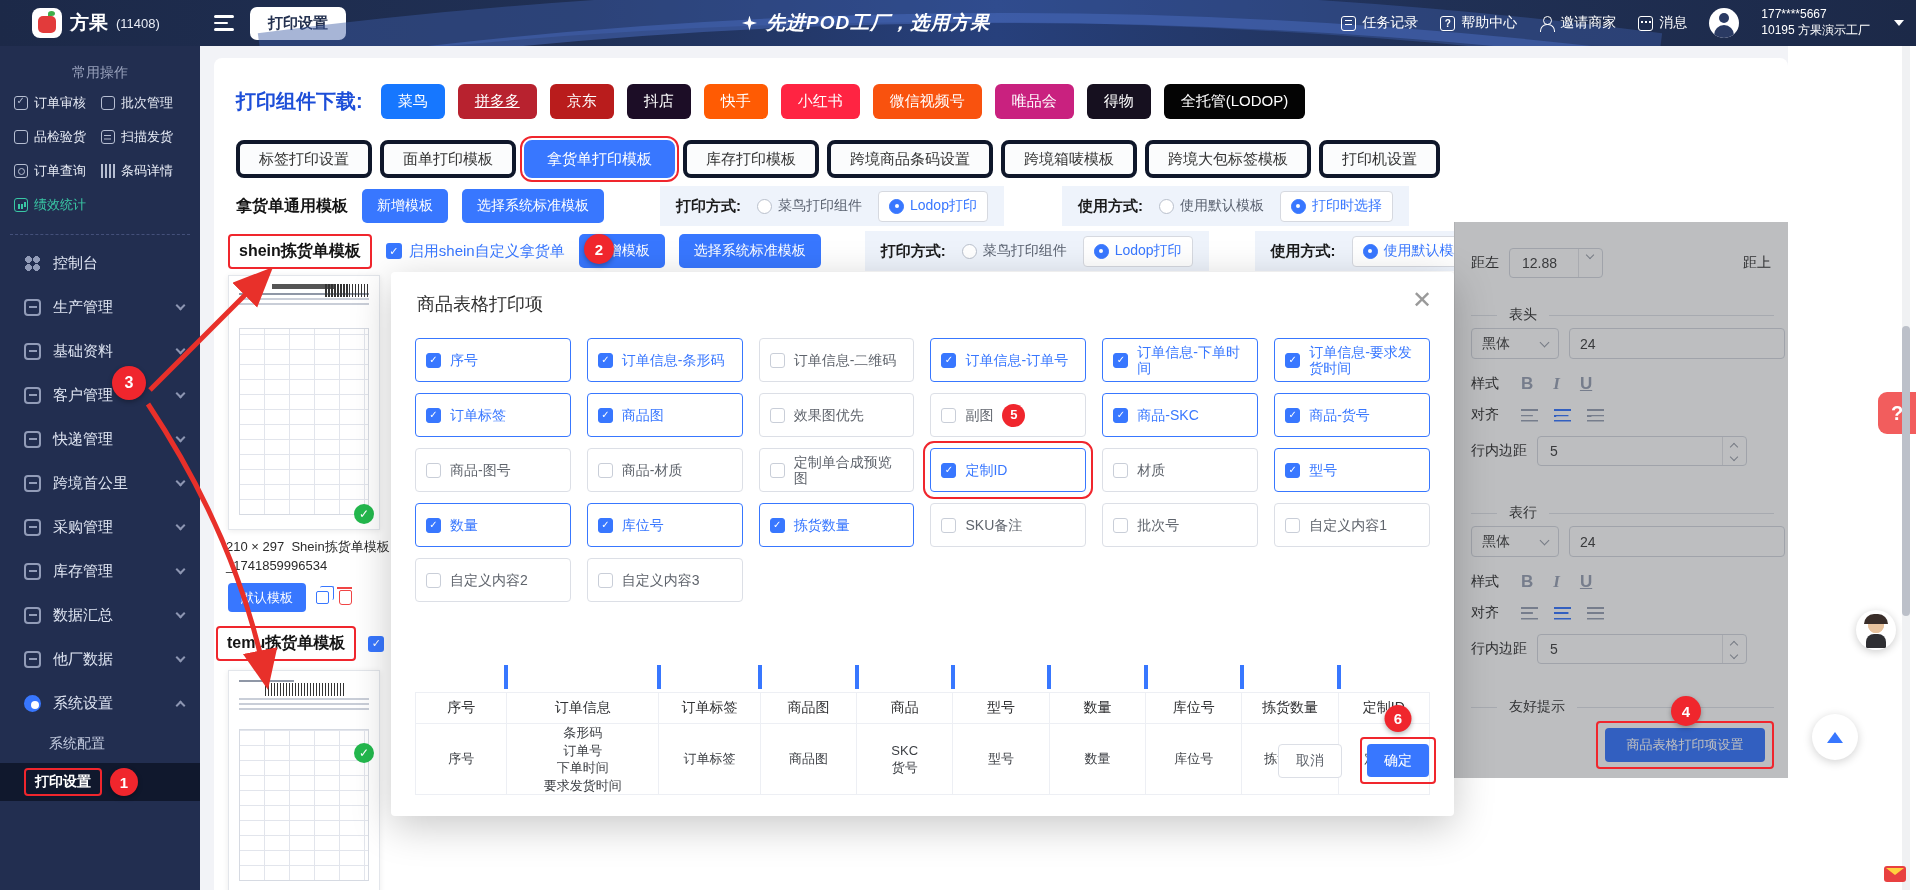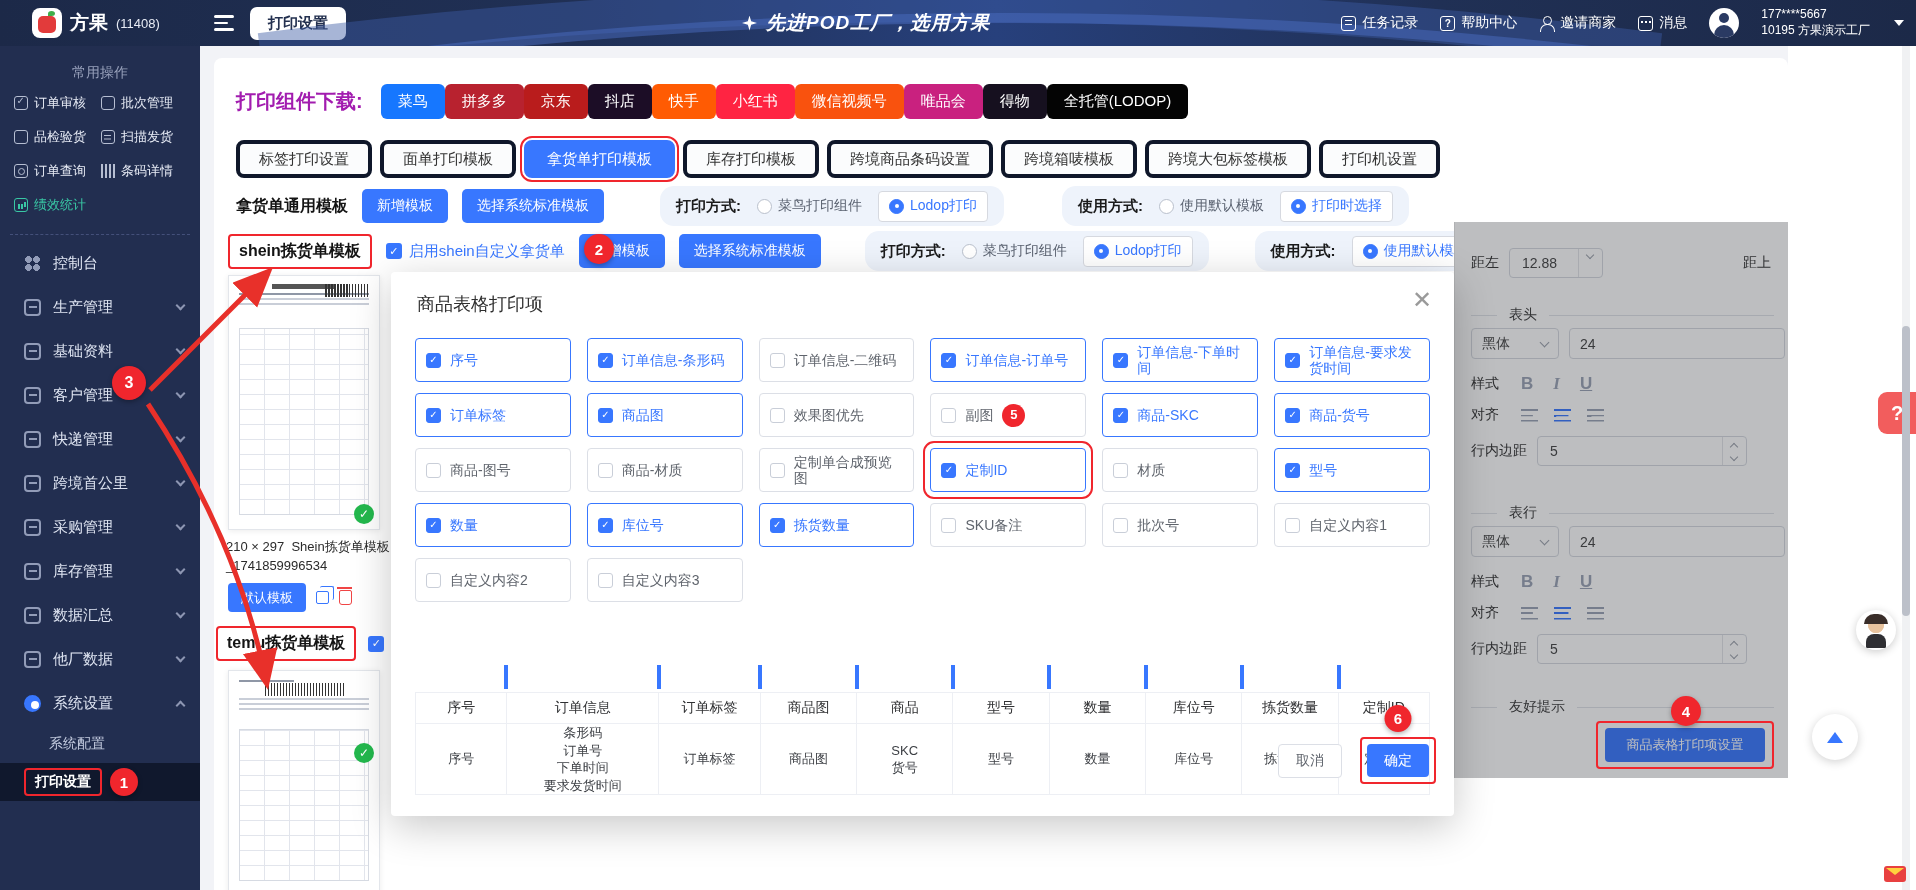--- a/index.html
+++ b/index.html
@@ -58,30 +58,30 @@
 .chev { width:7px; height:7px; border-right:2px solid #8d96b2; border-bottom:2px solid #8d96b2; transform:rotate(45deg); margin-top:-3px; flex:none; }
 .chev.up { transform:rotate(-135deg); margin-top:4px; }
 .submenu-item { height:38px; display:flex; align-items:center; padding-left:49px; font-size:14px; color:#c3cbdf; cursor:pointer; }
 .submenu-item.active { background:#10182d; color:#fff; font-weight:bold; padding-left:24px; }
 .rbox-label { border:2px solid #f0262d; border-radius:4px; padding:3px 9px; }
 
 
 .main-card { position:absolute; left:214px; top:58px; width:1574px; height:832px; background:#fff; border-radius:8px 8px 0 0; z-index:5; }
 .right-gutter { position:absolute; left:1788px; top:46px; width:128px; height:844px; background:#fff; z-index:4; }
 .row-download { position:absolute; left:22px; top:26px; display:flex; align-items:center; gap:14px; }
-.dl-label { font-size:20px; font-weight:bold; color:#a21caf; margin-right:4px; }
+.dl-label { font-size:20px; font-weight:bold; color:#1d4ed8; margin-right:4px; }
 .plat-btn { height:35px; padding:0 17px; border:none; border-radius:6px; color:#fff; font-size:15px; cursor:pointer; font-family:inherit; }
 .tabs-row { position:absolute; left:22px; top:82px; display:flex; gap:8px; }
 .tab { height:38px; padding:0 19px; background:#fbfcfd; border:4px solid #0f172a; border-radius:8px; display:flex; align-items:center; font-size:15px; color:#333; cursor:pointer; }
 .tab.active { background:#3877ff; border-color:#3877ff; color:#fff; outline:2.5px solid #f0262d; outline-offset:2px; }
 .tpl-row { position:absolute; left:22px; display:flex; align-items:center; gap:14px; }
 .tpl-label { font-size:16px; font-weight:bold; color:#141414; white-space:nowrap; }
 .tpl-label.rframe { border:2px solid #f0262d; border-radius:4px; padding:5px 9px; margin-left:-8px; }
 .blue-btn { height:34px; padding:0 15px; background:#3877ff; border:none; border-radius:5px; color:#fff; font-size:14px; cursor:pointer; font-family:inherit; white-space:nowrap; }
-.pill { height:40px; background:#eef3fb; border-radius:14px; display:flex; align-items:center; gap:16px; padding:0 16px; white-space:nowrap; }
+.pill { height:40px; background:#eef3fb; border-radius:0; display:flex; align-items:center; gap:16px; padding:0 16px; white-space:nowrap; }
 .pill-label { font-size:15px; font-weight:bold; color:#1b1b1b; }
 .radio-opt { display:flex; align-items:center; gap:6px; font-size:14px; color:#5a6270; cursor:pointer; }
 .radio-opt.sel { color:#3877ff; }
 .rd { width:15px; height:15px; border-radius:50%; border:1.5px solid #b9c0cc; background:#fff; flex:none; position:relative; }
 .radio-opt.sel .rd { background:#3877ff; border-color:#3877ff; }
 .radio-opt.sel .rd::after { content:""; position:absolute; left:4.5px; top:4.5px; width:4px; height:4px; background:#fff; border-radius:50%; }
 .cb { width:16px; height:16px; border-radius:3px; background:#3877ff; color:#fff; font-size:11px; display:flex; align-items:center; justify-content:center; flex:none; cursor:pointer; }
 .enable-label { color:#3877ff; font-size:15px; cursor:pointer; }
 
 
@@ -319,23 +319,23 @@
           <span class="nbadge" style="position: static; width: 28px; height: 28px; margin-left: 8px;">1</span>
         </div>
       </div>
   </div>
 
   <div class="right-gutter"></div>
   <div class="main-card">
 
     <div class="row-download">
       <span class="dl-label">打印组件下载:</span>
-      <span id="platforms" style="display:flex;">
+      <span id="platforms" style="display:flex;gap:13px">
           <button class="plat-btn" style="background: rgb(22, 119, 255);">菜鸟</button>
-          <button class="plat-btn" style="background: rgb(184, 34, 47);">拼多多</button>
+          <button class="plat-btn" style="background: rgb(184, 34, 47); text-decoration: underline;">拼多多</button>
           <button class="plat-btn" style="background: #b91c1c;">京东</button>
           <button class="plat-btn" style="background: rgb(28, 13, 38);">抖店</button>
           <button class="plat-btn" style="background: rgb(255, 91, 3);">快手</button>
           <button class="plat-btn" style="background: rgb(255, 36, 66);">小红书</button>
           <button class="plat-btn" style="background: rgb(249, 82, 14);">微信视频号</button>
           <button class="plat-btn" style="background: rgb(201, 33, 127);">唯品会</button>
           <button class="plat-btn" style="background: rgb(22, 16, 31);">得物</button>
           <button class="plat-btn" style="background: rgb(4, 4, 4);">全托管(LODOP)</button>
         </span>
     </div>

